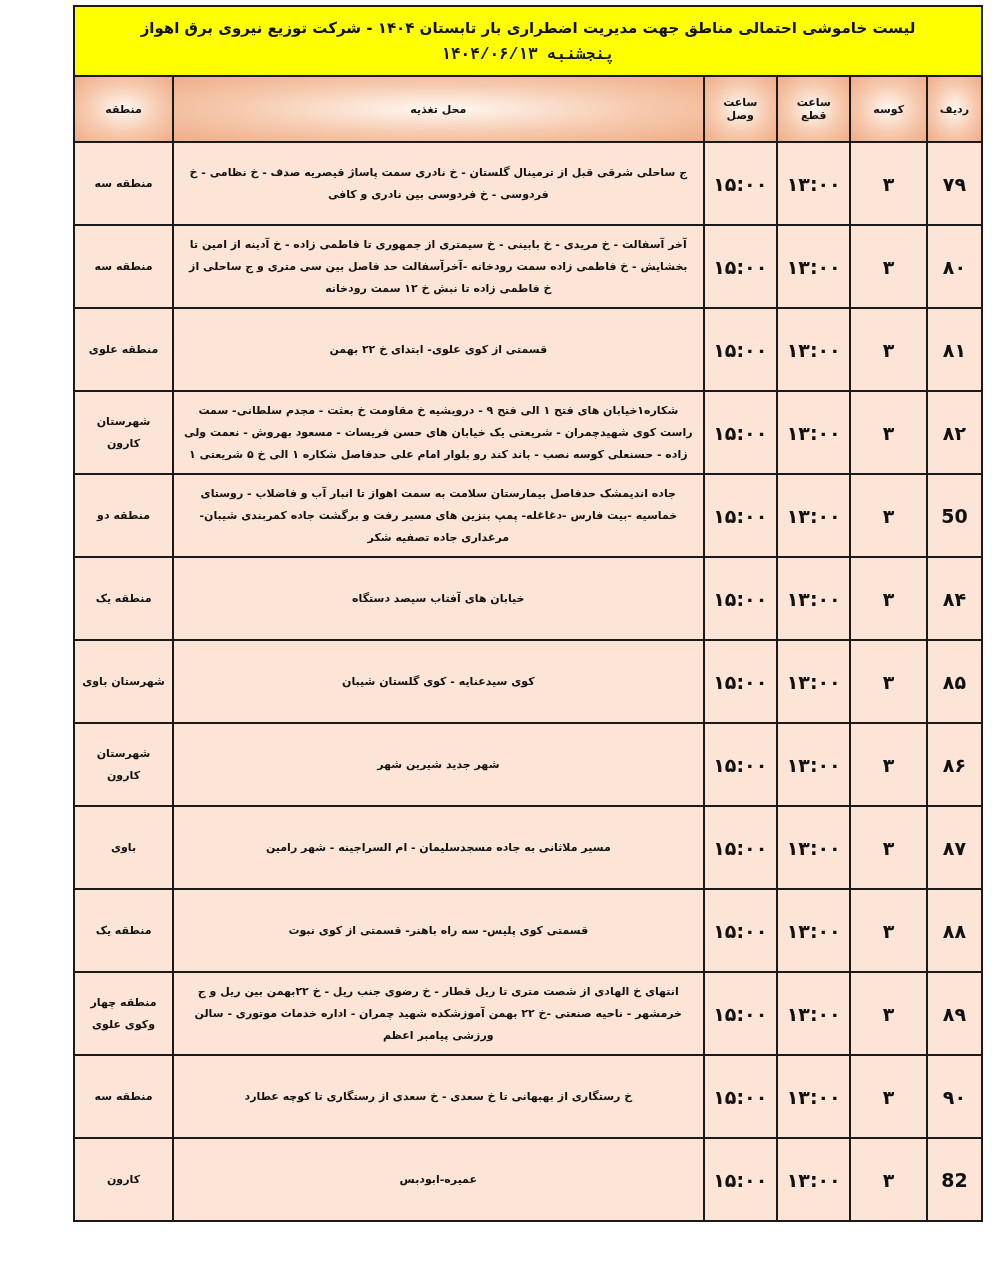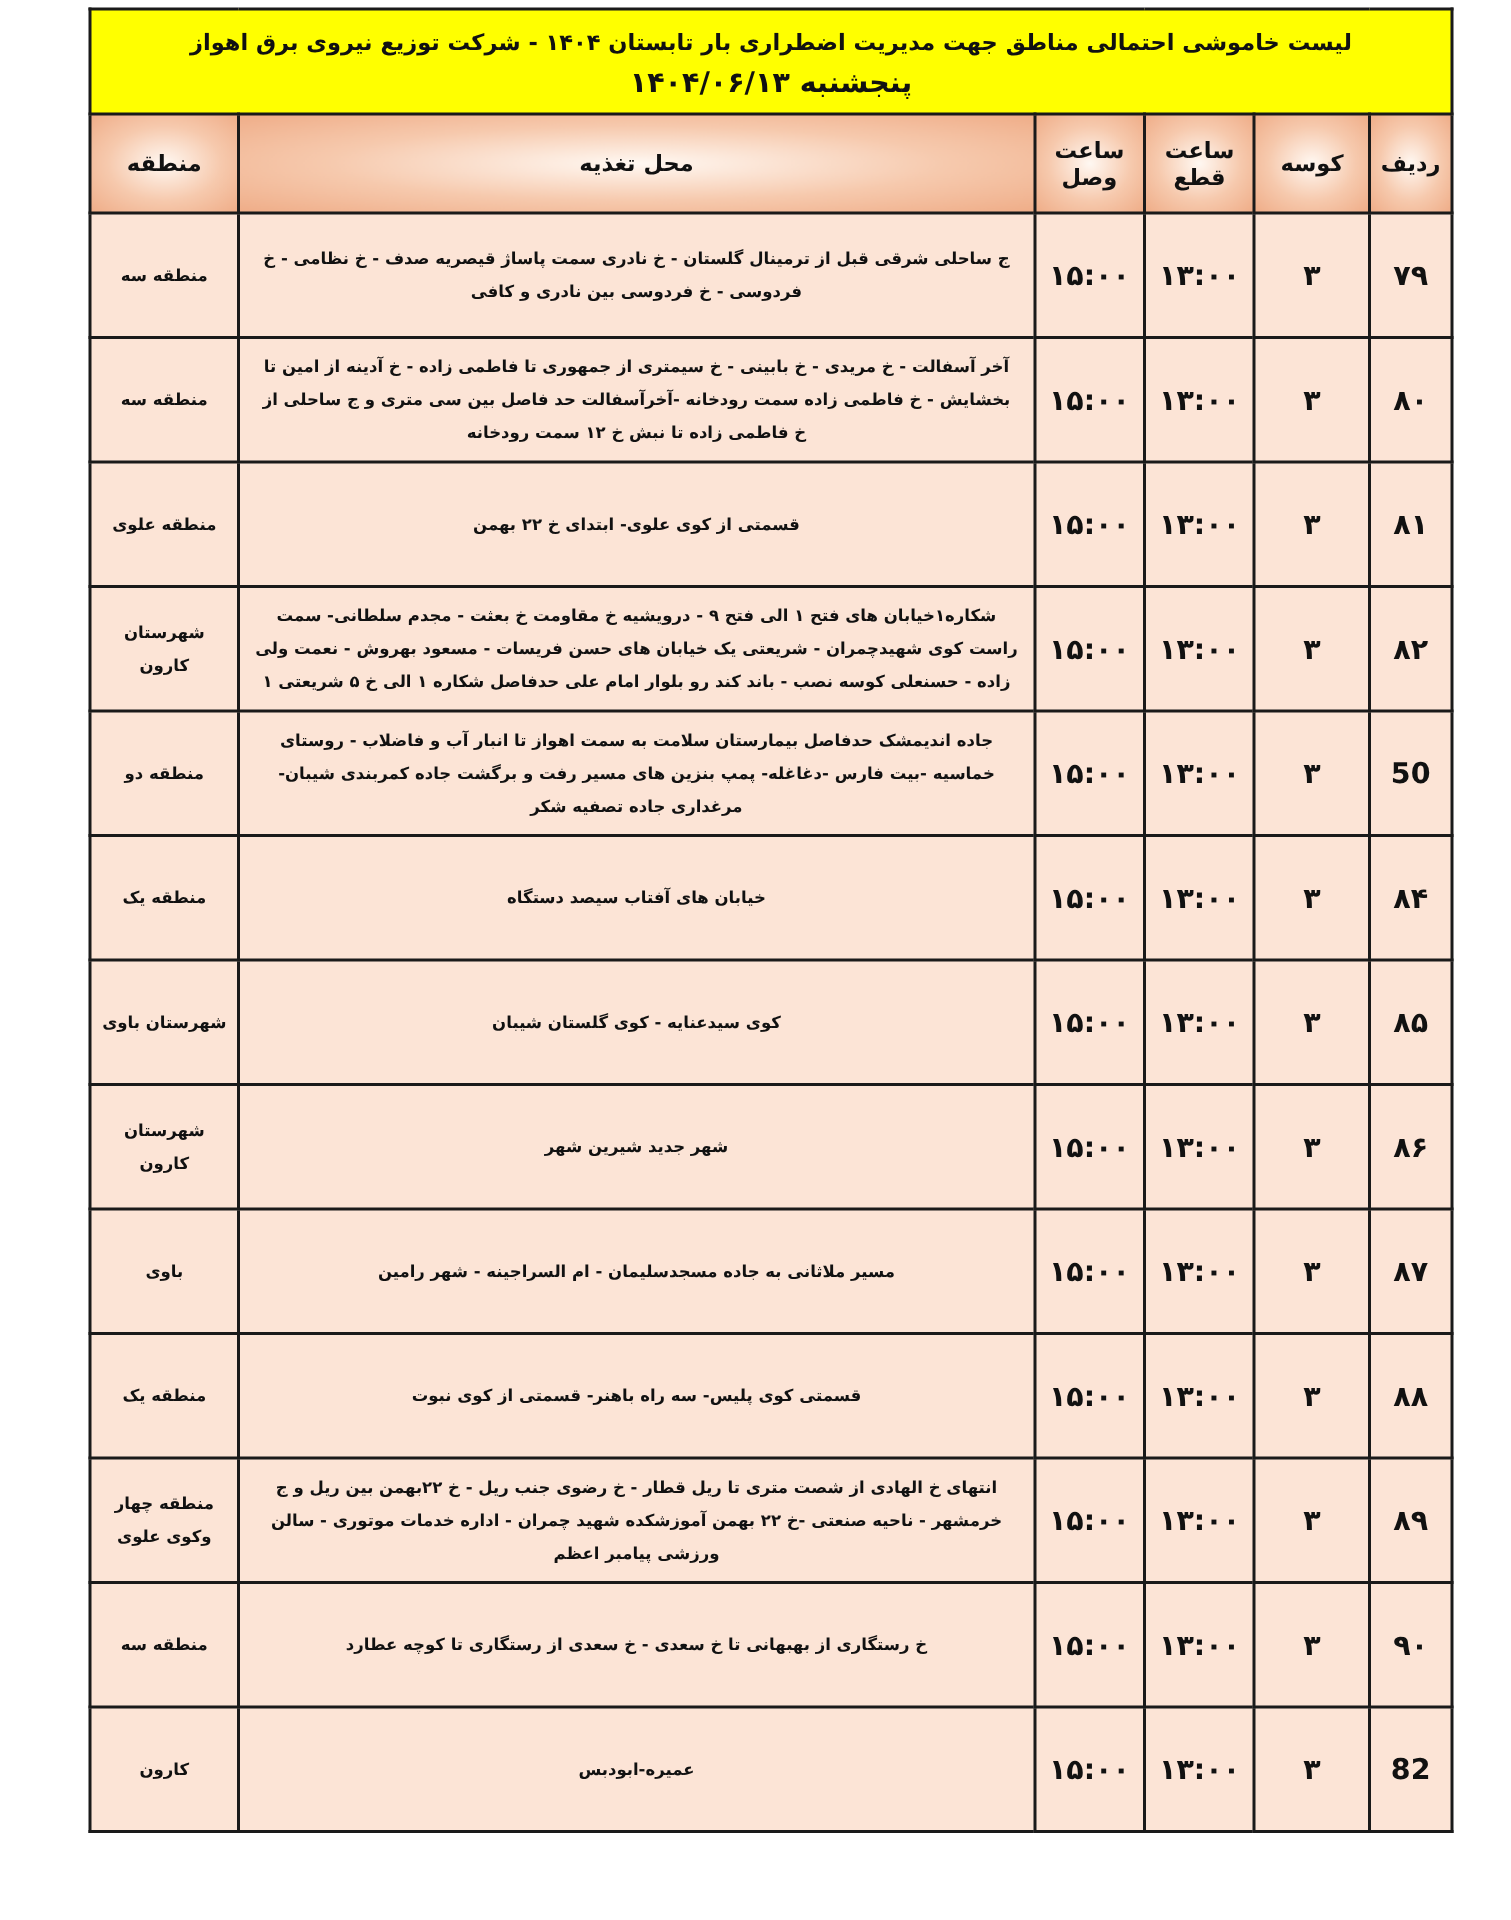--- a/index.html
+++ b/index.html
@@ -1,25 +1,25 @@
 <!DOCTYPE html>
 <html><head>
 <meta charset="utf-8">
 <style>
   html, body { margin: 0; padding: 0; background: #ffffff; }
   body { width: 1007px; height: 1280px; position: relative; overflow: hidden;
          font-family: "DejaVu Sans", sans-serif; }
-  .sheet { position: absolute; left: 59px; top: 5px; width: 910px; }
+  .sheet { position: absolute; left: 73px; top: 5px; width: 910px; }
   table { border-collapse: collapse; width: 910px; table-layout: fixed; direction: rtl; }
   td, th { border: 2px solid #1a1a1a; text-align: center; vertical-align: middle; padding: 0 6px;
            color: #111; }
   .title-cell { background: #ffff00; height: 64px; padding: 2px 10px; }
   .title-line1 { font-size: 15px; font-weight: bold; line-height: 28px; }
-  .title-line2 { font-size: 19px; font-weight: bold; line-height: 26px; }
-  th { height: 64px; font-size: 15px; font-weight: bold;
+  .title-line2 { font-size: 16px; font-weight: bold; line-height: 26px; font-family: Liberation Mono, monospace; }
+  th { height: 64px; font-size: 11px; font-weight: bold;
        background: radial-gradient(ellipse at center, #fff8f2 0%, #f6c9ad 55%, #efad88 100%); }
   td.cell { height: 81px; background: #fce4d6; font-size: 11px; font-weight: bold; line-height: 22px; }
   td.num { font-size: 19px; }
   td.addr { padding: 0 10px; }
   .c-row { width: 54px; } .c-block { width: 75px; } .c-cut { width: 72px; } .c-on { width: 72px; }
   .c-addr { width: 520px; } .c-region { width: 97px; }
 </style>
 </head>
 <body>
 

